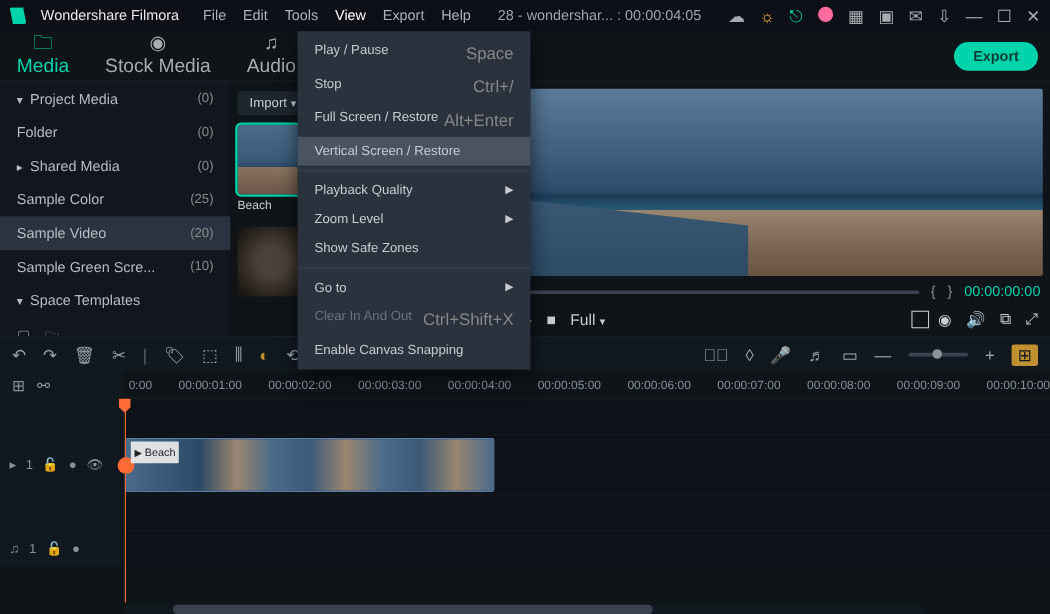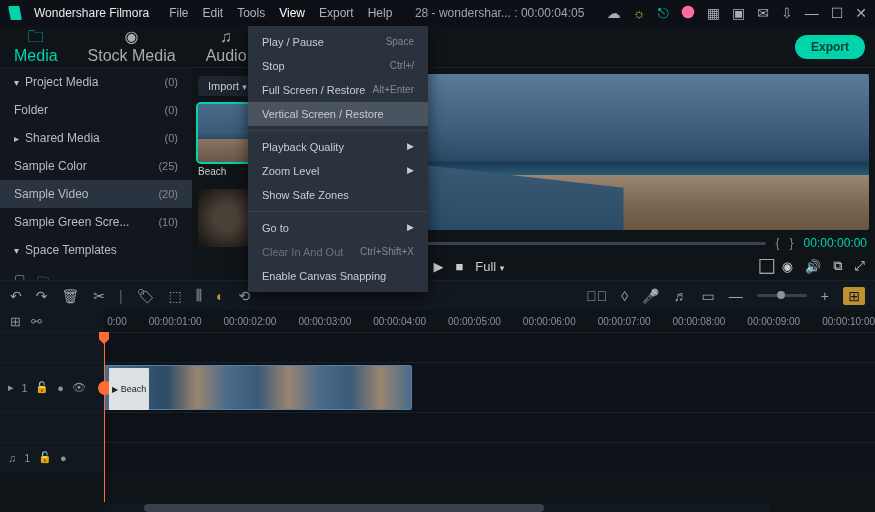--- a/index.html
+++ b/index.html
@@ -51,26 +51,26 @@
 .scrub-track { flex: 1; height: 3px; background: #3a4250; border-radius: 2px; position: relative; }
 .scrub-dot { position: absolute; left: 0; top: -3px; width: 9px; height: 9px; background: #fff; border-radius: 50%; }
 .scrub-braces { font-size: 12px; color: #888; }
 .scrub-time { color: #00d4aa; font-size: 12px; }
 .playbar { display: flex; align-items: center; gap: 12px; padding: 2px 4px; justify-content: space-between; }
 .playbar-left { display: flex; gap: 12px; align-items: center; }
 .playbar-right { display: flex; gap: 12px; align-items: center; }
 .playbar span { cursor: pointer; color: #c8ccd0; font-size: 13px; }
 
 
-.dropdown { position: absolute; left: 248px; top: 26px; width: 180px; background: #2a323d; box-shadow: 0 5px 15px rgba(0,0,0,.6); z-index: 50; padding: 4px 0; }
+.dropdown { position: absolute; left: 248px; top: 26px; width: 194px; background: #2a323d; box-shadow: 0 5px 15px rgba(0,0,0,.6); z-index: 50; padding: 4px 0; }
 .dd-item { display: flex; justify-content: space-between; padding: 6px 14px; color: #c8ccd0; cursor: pointer; font-size: 11px; }
 .dd-item:hover, .dd-item.hov { background: #4a5360; }
 .dd-item.dis { color: #6a7280; cursor: default; }
 .dd-sep { height: 1px; background: #3a4250; margin: 4px 0; }
-.dd-sub { color: #888; font-size: 10px; }
+.dd-sub { color: #888; font-size: 14px; }
 .dd-arrow { font-size: 9px; }
 
 
 .tl-toolbar { height: 30px; background: #121820; display: flex; align-items: center; padding: 0 10px; gap: 14px; border-top: 1px solid #1a2028; }
 .tl-toolbar .spacer { flex: 1; }
 .tl-toolbar span { cursor: pointer; color: #9ca4ac; font-size: 14px; }
 .zoom-slider { width: 50px; height: 3px; background: #3a4250; border-radius: 2px; position: relative; }
 .zoom-dot { position: absolute; left: 40%; top: -3px; width: 8px; height: 8px; background: #8a929a; border-radius: 50%; }
 
 
@@ -83,21 +83,21 @@
 .playhead { position: absolute; left: 104px; top: 0; bottom: 0; width: 1px; background: #ff6b35; z-index: 5; }
 .playhead::before { content: ""; position: absolute; top: 0; left: -5px; width: 10px; height: 12px; background: #ff6b35; clip-path: polygon(0 0, 100% 0, 100% 60%, 50% 100%, 0 60%); }
 .tl-tracks { flex: 1; position: relative; }
 .tl-track { display: flex; height: 50px; border-top: 1px solid #1a2028; }
 .tl-track.short { height: 30px; }
 .tr-head { width: 104px; background: #121820; display: flex; align-items: center; padding: 0 8px; gap: 8px; color: #8a929a; font-size: 11px; }
 .tr-head span { cursor: pointer; }
 .tr-body { flex: 1; position: relative; background: #0d1218; }
 .clip { position: absolute; left: 0; top: 2px; bottom: 2px; width: 308px; background: linear-gradient(90deg,#4a6b8a,#3a5a78,#2a4a66,#9a8570,#4a6b8a,#3a5a78,#9a8570,#4a6b8a,#3a5a78,#9a8570,#4a6b8a); border: 1px solid #5b7daa; border-radius: 2px; }
 .clip-trim { position:absolute; left:-7px; top:50%; transform:translateY(-50%); width:14px; height:14px; background:#ff6b35; border-radius:50%; }
-.clip-label { position: absolute; left: 4px; top: 2px; background: rgba(240,240,240,.9); color: #222; font-size: 9px; padding: 16px 3px; border-radius: 1px; }
+.clip-label { position: absolute; left: 4px; top: 2px; background: rgba(240,240,240,.9); color: #222; font-size: 9px; padding: 4px 3px; border-radius: 1px; }
 .hscroll { height: 8px; background: #121820; margin: 2px 104px 0; border-radius: 4px; position: relative; }
 .hscroll-thumb { position:absolute; left:6%; height:100%; width:60%; background:#3a4250; border-radius:4px; }
 </style>
 </head>
 <body>
 
 <div class="titlebar">
   <div class="logo"></div>
   <div class="app-name">Wondershare Filmora</div>
   <div class="menubar">

